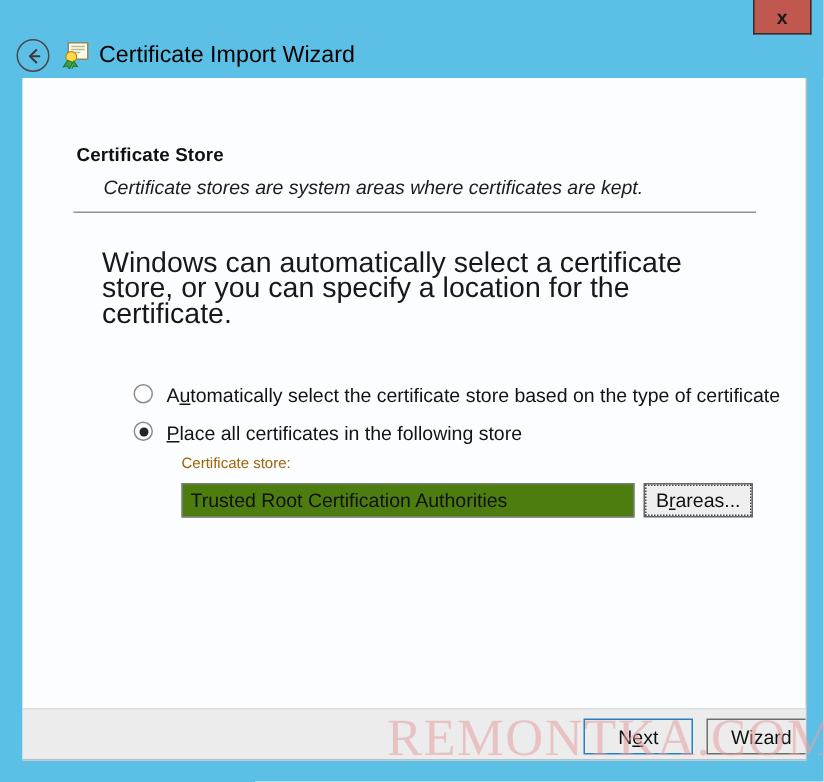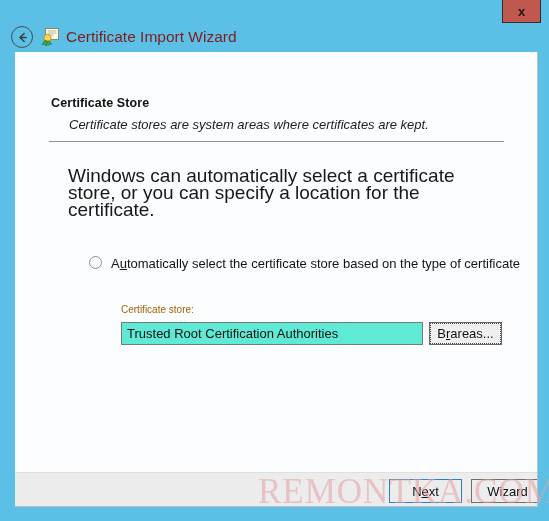--- a/index.html
+++ b/index.html
@@ -65,21 +65,21 @@
     left: 41px;
     top: 27px;
     width: 19px;
     height: 19px;
   }
   #title-text {
     position: absolute;
     left: 66px;
     top: 27px;
     font-size: 15.5px;
-    color: #7f1d1d;
+    color: #000000;
     line-height: 19px;
     white-space: nowrap;
   }
 
   
   #dialog {
     position: absolute;
     left: 15px;
     top: 52px;
     width: 523px;
@@ -181,21 +181,21 @@
     color: #a16207;
   }
   #store-input {
     position: absolute;
     left: 106px;
     top: 270px;
     width: 302px;
     height: 23px;
     box-sizing: border-box;
     border: 1px solid #7a7a7a;
-    background: #5eead4;
+    background: #4d7c0f;
     font-family: "Liberation Sans", sans-serif;
     font-size: 13px;
     color: #111;
     padding: 0 5px;
     outline: none;
   }
   #browse-button {
     position: absolute;
     left: 414px;
     top: 270px;
@@ -312,20 +312,24 @@
     <div id="page-subheading">Certificate stores are system areas where certificates are kept.</div>
     <div id="heading-rule"></div>
 
     <div id="intro-text">Windows can automatically select a certificate store, or you can specify a location for the certificate.</div>
 
     <div class="radio-row" id="radio-row-auto">
       <span class="radio-mark" id="radio-mark-auto"></span>
       <span class="radio-label"><span>A</span><span class="acc">u</span><span>tomatically select the certificate store based on the type of certificate</span></span>
     </div>
 
+    <div class="radio-row" id="radio-row-place">
+      <span class="radio-mark checked" id="radio-mark-place"></span>
+      <span class="radio-label"><span></span><span class="acc">P</span><span>lace all certificates in the following store</span></span>
+    </div>
 
     <div id="store-label">Certificate store:</div>
 
     <input id="store-input" type="text" value="Trusted Root Certification Authorities" style="">
 
     <button id="browse-button">
       <span class="focusring">
           <span>B</span>
           <span class="acc">r</span>
           <span>areas...</span>

